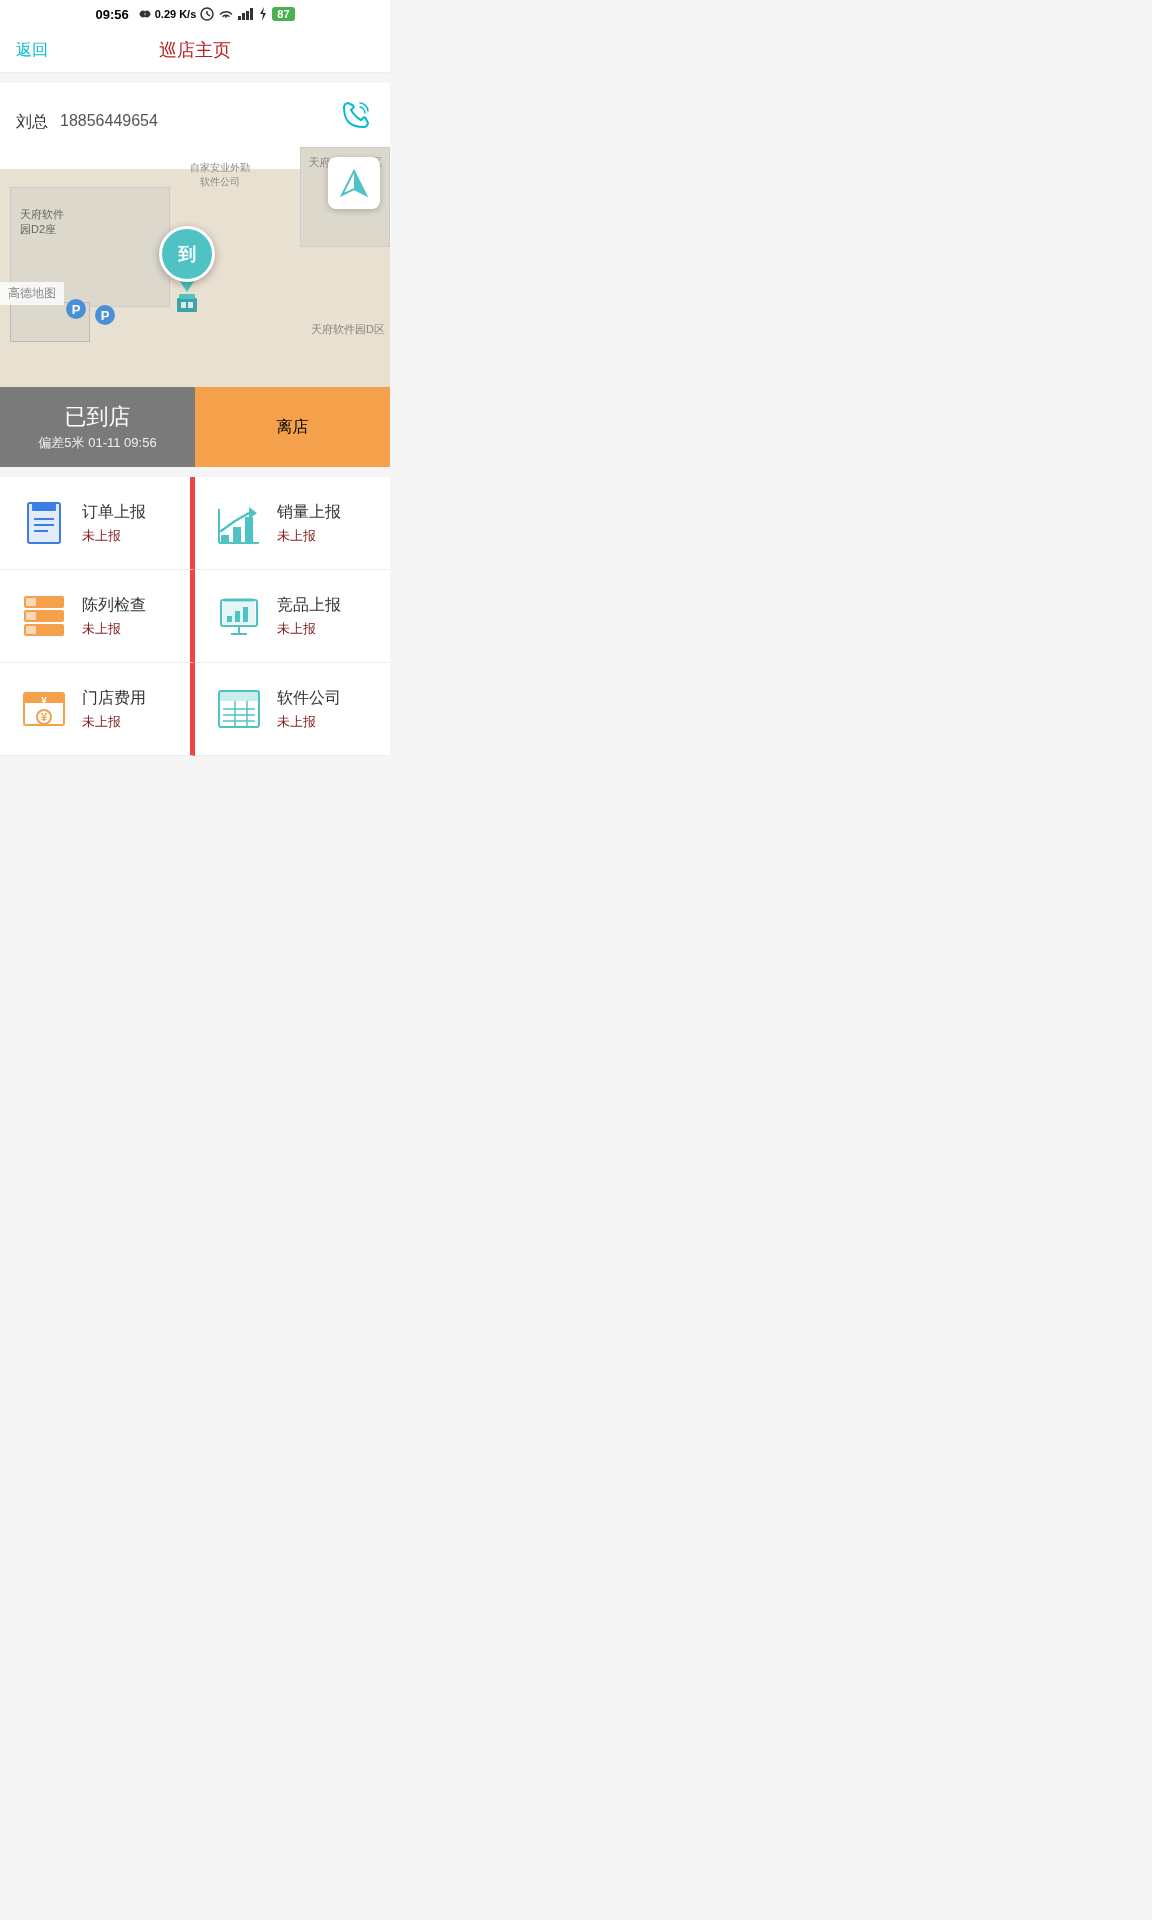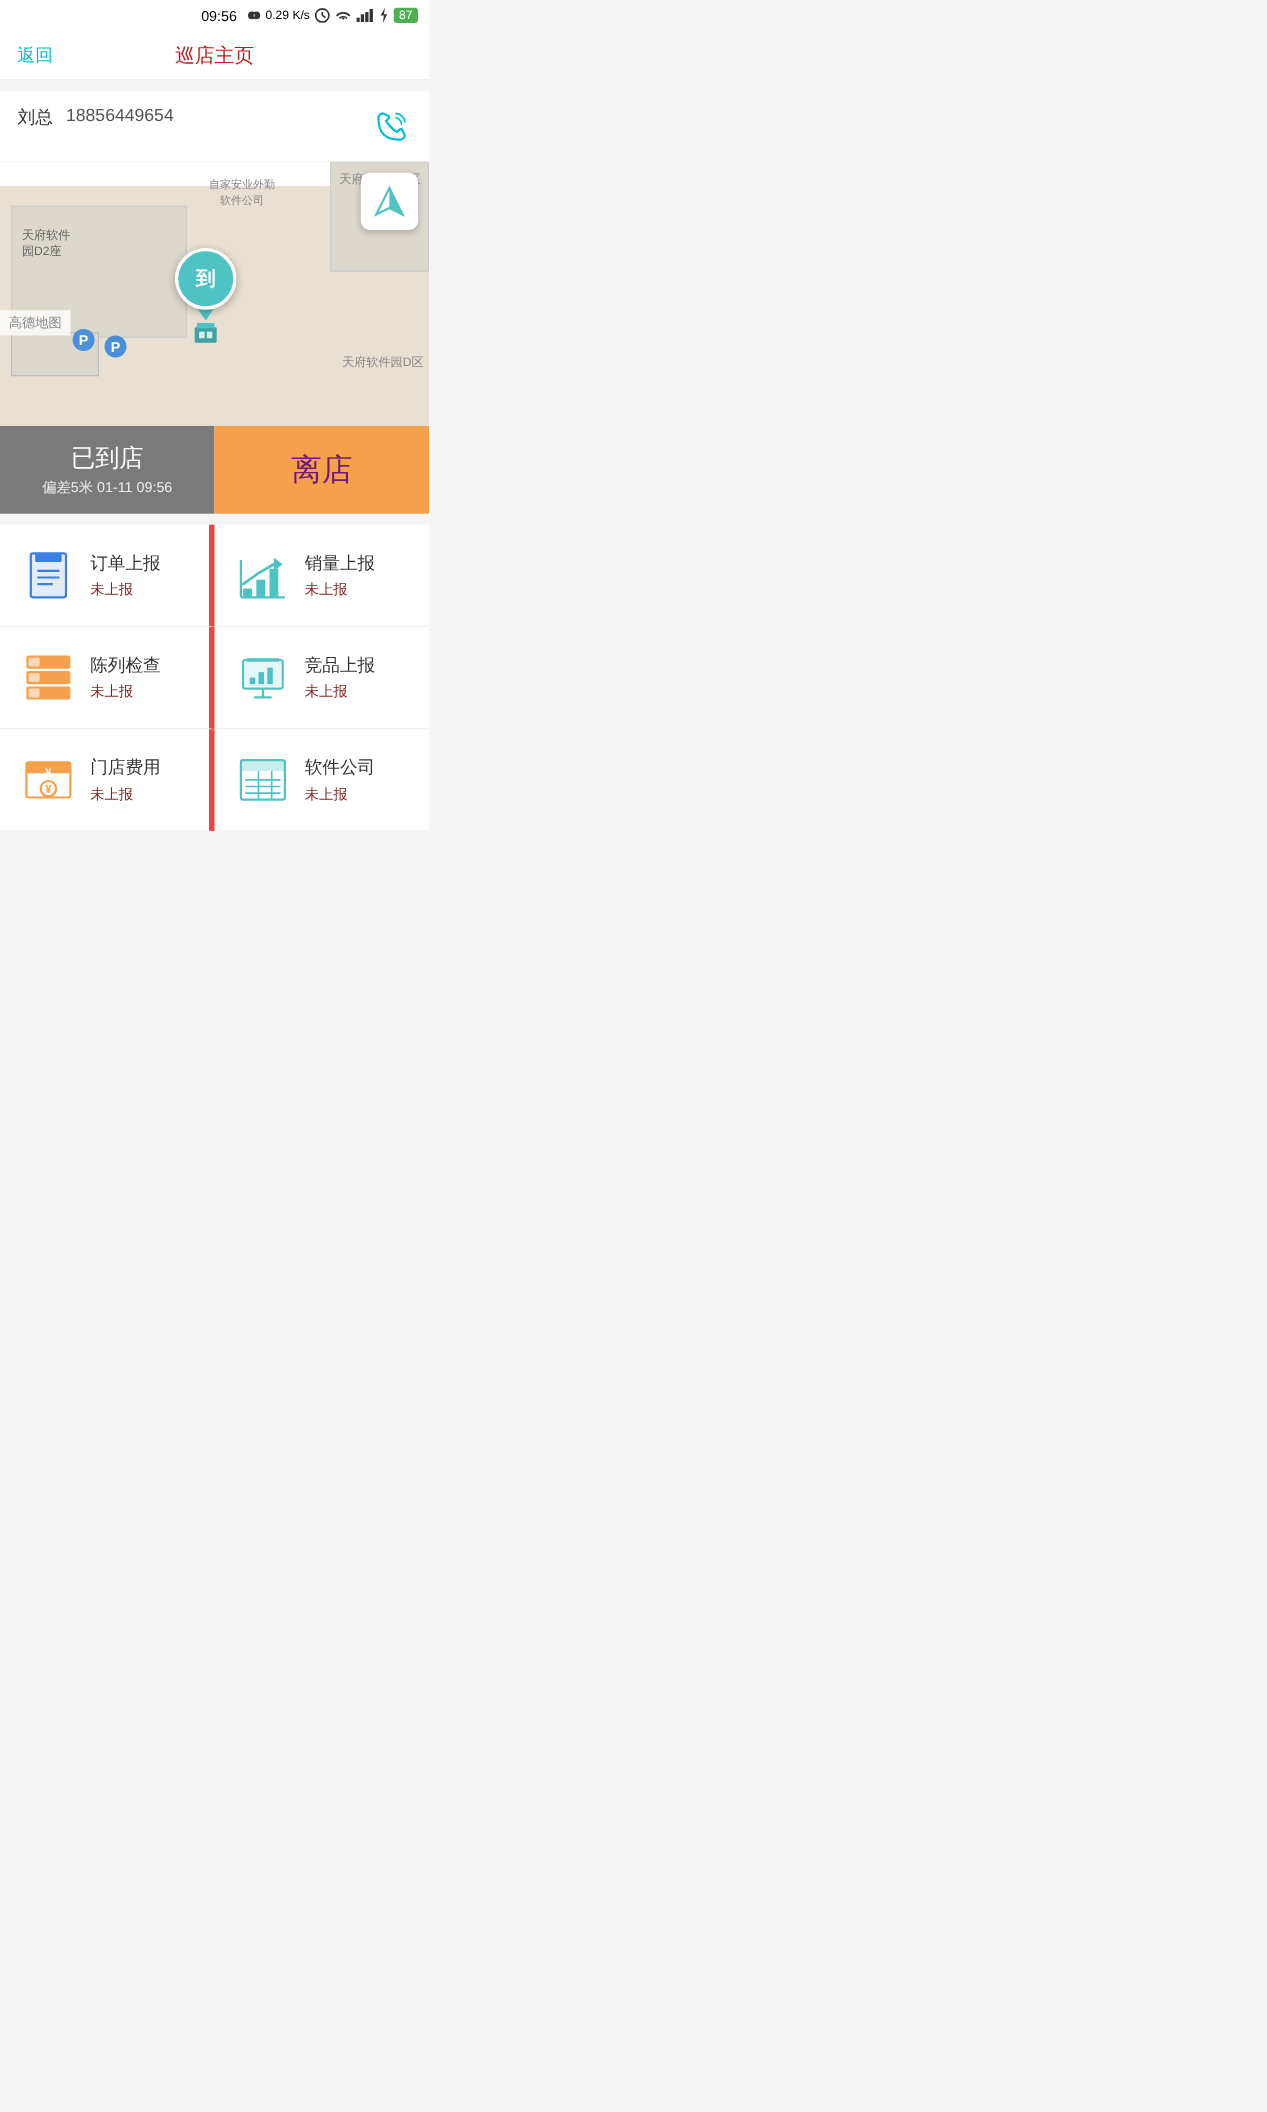--- a/index.html
+++ b/index.html
@@ -8,26 +8,26 @@
       width: 390px;
       min-height: 650px;
       font-family: -apple-system, "PingFang SC", "Microsoft YaHei", sans-serif;
       background: #f5f5f5;
       overflow-x: hidden;
     }
 
     
     .status-bar {
       display: flex;
-      justify-content: flex-end;
+      justify-content: center;
       align-items: center;
       padding: 6px 10px;
       background: #fff;
       font-size: 13px;
-      font-weight: 400;
+      font-weight: 700;
       height: 28px;
     }
     .status-left { display: flex; align-items: center; gap: 6px; }
     .status-right { display: flex; align-items: center; gap: 4px; font-size: 11px; }
 
     
     .nav-bar {
       display: flex;
       align-items: center;
       justify-content: center;
@@ -66,21 +66,21 @@
       color: #333;
       font-weight: 400;
     }
     .shop-icon {
       width: 36px;
       height: 36px;
     }
     .contact-row {
       display: flex;
       justify-content: space-between;
-      align-items: flex-start;
+      align-items: flex-end;
       padding: 14px 16px;
     }
     .contact-info {
       display: flex;
       gap: 12px;
       font-size: 16px;
       color: #333;
     }
     .contact-name { font-weight: 500; }
     .contact-phone { color: #555; }
@@ -212,22 +212,22 @@
     }
     .leave-btn {
       flex: 1;
       background: #f5a04a;
       display: flex;
       align-items: center;
       justify-content: center;
       cursor: pointer;
     }
     .leave-text {
-      font-size: 28px;
-      color: #701a75;
+      font-size: 16px;
+      color: #000000;
       font-weight: 400;
       font-family: Liberation Serif, serif;
     }
 
     
     .gaode-logo {
       position: absolute;
       bottom: 82px;
       left: 0;
       background: rgba(255,255,255,0.8);

